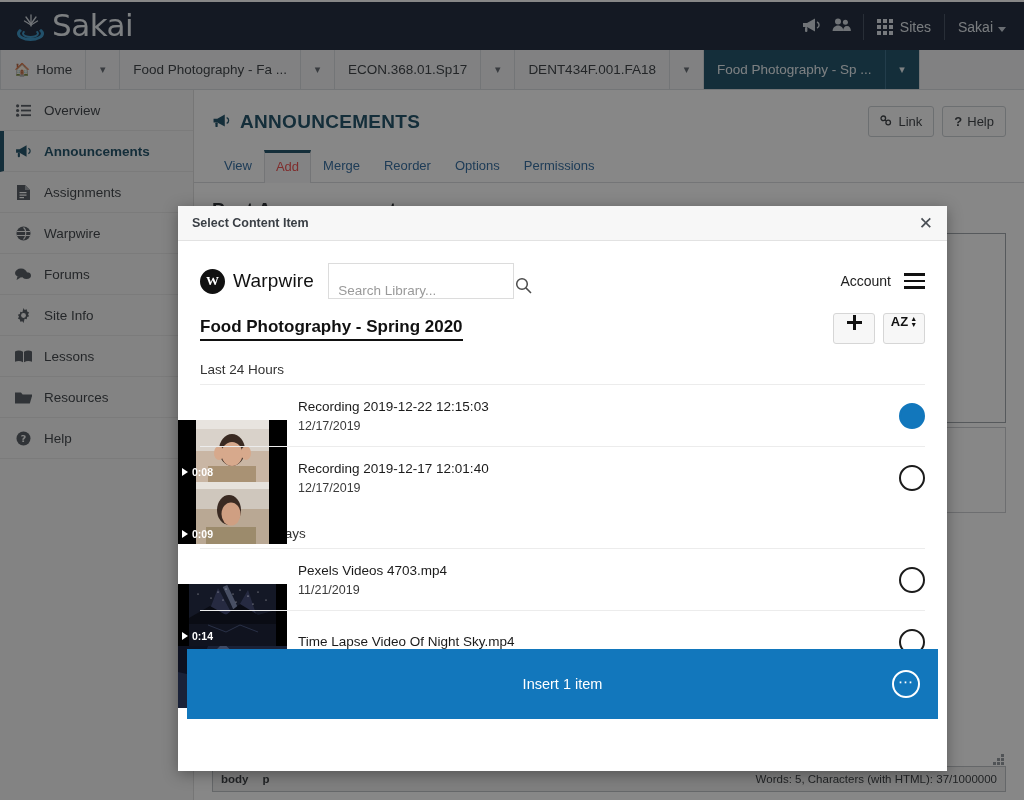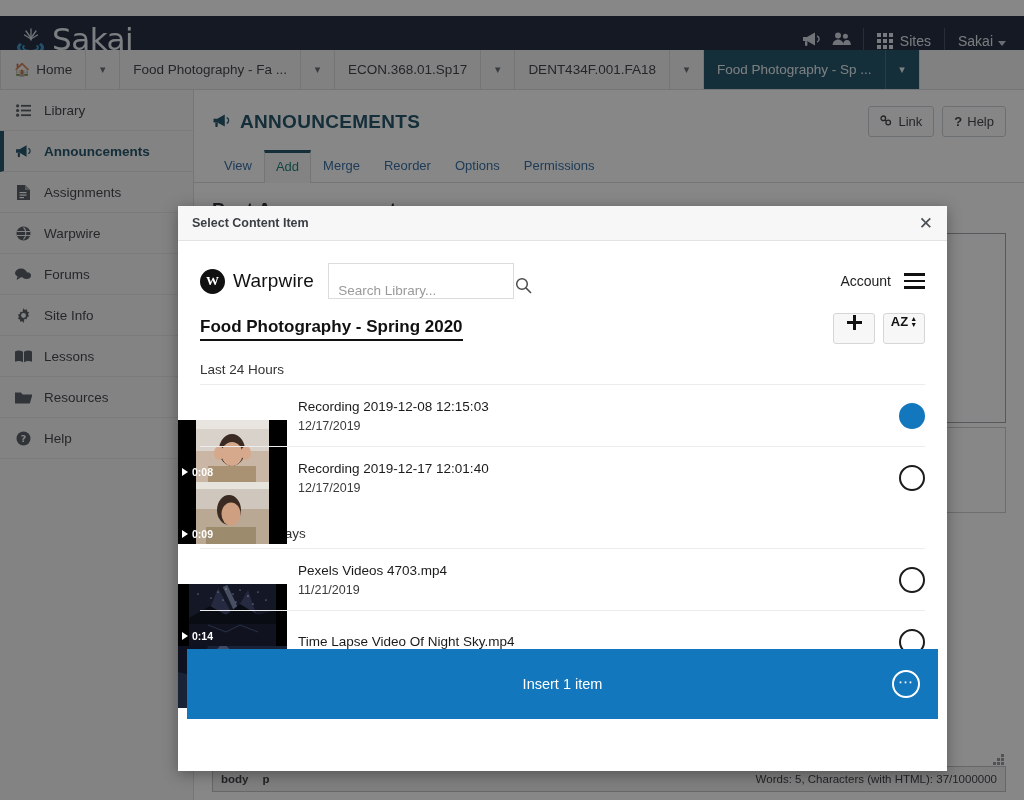--- a/index.html
+++ b/index.html
@@ -5,21 +5,21 @@
   * { box-sizing: border-box; margin: 0; padding: 0; }
   html, body {
     width: 1024px; height: 800px;
     font-family: "Liberation Sans", sans-serif;
     overflow: hidden; background: #ffffff;
   }
   #app { position: relative; width: 1024px; height: 800px; }
 
   
   .sakai-header {
-    position: absolute; top: 16px; left: 0; width: 1024px; height: 50px;
+    position: absolute; top: 2px; left: 0; width: 1024px; height: 50px;
     background: #0f1a2e; display: flex; align-items: center;
   }
   .sakai-logo {
     display: flex; align-items: center; padding-left: 14px; gap: 4px;
   }
   .sakai-logo-mark { width: 34px; height: 34px; position: relative; }
   .sakai-logo-mark .ring {
     position: absolute; left: 3px; top: 16px; width: 27px; height: 15px;
     border: 3px solid #2d8fc4; border-radius: 50%/50%;
     border-top-color: transparent;
@@ -118,21 +118,21 @@
   }
   .tabbar {
     display: flex; align-items: flex-end; padding: 6px 18px 0 18px;
     border-bottom: 1px solid #d7dadd;
   }
   .tb {
     font-size: 13px; color: #25639b; padding: 8px 11px 9px 11px;
     border: 1px solid transparent; border-bottom: none;
   }
   .tb.sel {
-    color: #0f766e; background: #f6f7f8; border-color: #d7dadd;
+    color: #ef4444; background: #f6f7f8; border-color: #d7dadd;
     border-top: 3px solid #10455e; padding-top: 6px;
     margin-bottom: -1px;
   }
   .post-title {
     font-size: 19px; font-weight: bold; color: #1d2126; padding: 16px 18px 8px 18px;
   }
   .bg-box {
     margin: 4px 18px; border: 1px solid #9aa0a6; height: 190px; background: #fff;
   }
   .bg-box2 {
@@ -355,21 +355,21 @@
       <span class="tico">
         <svg width="15" height="13" viewBox="0 0 15 13" fill="#4a5158">
             <circle cx="1.6" cy="1.8" r="1.6"></circle>
             <circle cx="1.6" cy="6.5" r="1.6"></circle>
             <circle cx="1.6" cy="11.2" r="1.6"></circle>
             <rect x="5" y="0.9" width="10" height="1.8"></rect>
             <rect x="5" y="5.6" width="10" height="1.8"></rect>
             <rect x="5" y="10.3" width="10" height="1.8"></rect>
           </svg>
       </span>
-      <span>Library</span>
+      <span>Overview</span>
     </div>
     <div class="tool-item active">
       <span class="tico">
         <svg width="17" height="14" viewBox="0 0 19 16" fill="#10455e">
             <path d="M1 6h4l8-4.5v13L5 10H1z"></path>
             <rect x="3" y="10" width="2.4" height="5" rx="1"></rect>
             <path d="M15 5a3.2 3.2 0 010 6" stroke="#10455e" stroke-width="1.4" fill="none"></path>
           </svg>
       </span>
       <span>Announcements</span>
@@ -575,21 +575,21 @@
             <rect x="30" y="46" width="48" height="16" fill="#a99274"></rect>
             <ellipse cx="41" cy="33" rx="5" ry="7" fill="#d7a98c"></ellipse>
             <ellipse cx="68" cy="33" rx="5" ry="7" fill="#d7a98c"></ellipse>
           </svg>
           <span class="dur">
               <span class="tri"></span>
               <span>0:08</span>
             </span>
         </div>
         <div class="vmeta">
-          <div class="vname">Recording 2019-12-08 12:15:03</div>
+          <div class="vname">Recording 2019-12-22 12:15:03</div>
           <div class="vdate">12/17/2019</div>
         </div>
         <div class="vradio on"></div>
       </div>
 
       <div class="vrow">
         <div class="vthumb">
           <svg width="109" height="62" viewBox="0 0 109 62">
             <rect width="109" height="62" fill="#000"></rect>
             <rect x="18" y="0" width="73" height="62" fill="#b9a894"></rect>

